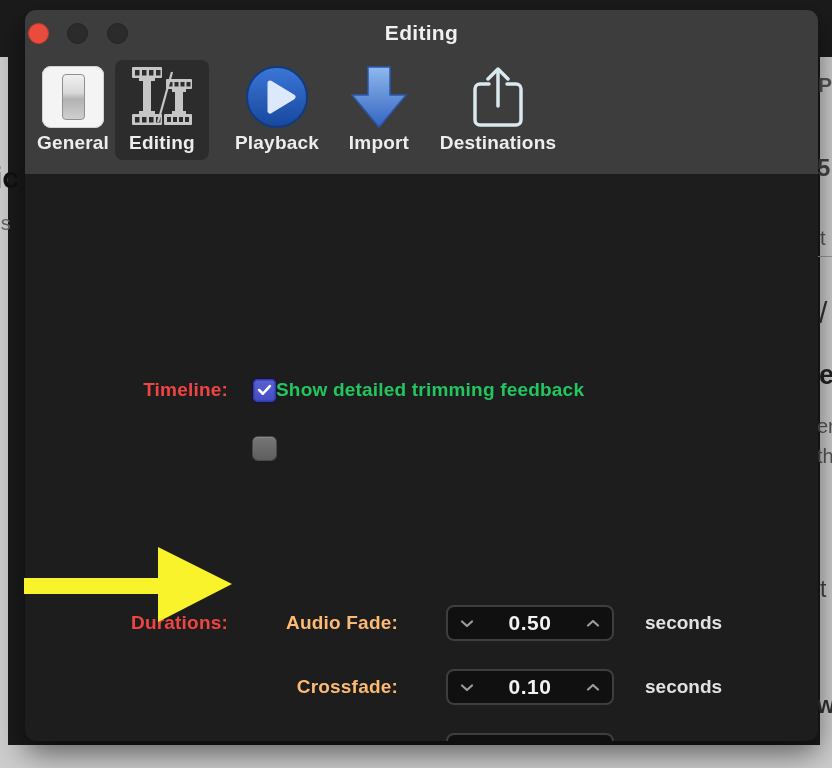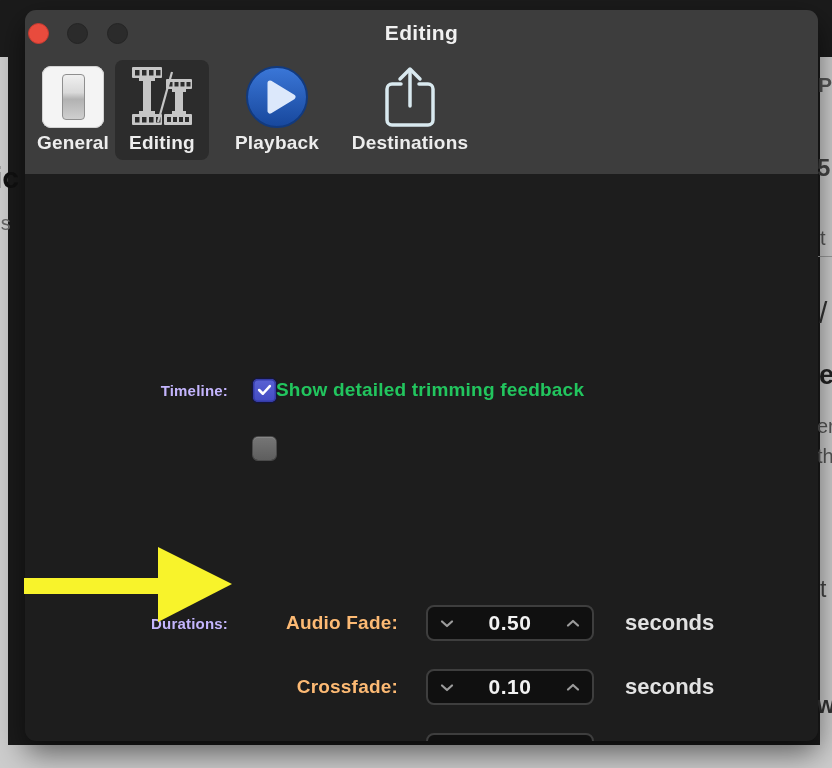--- a/index.html
+++ b/index.html
@@ -49,36 +49,36 @@
 
   .gen-box { width:62px; height:62px; background:#f4f4f4; border-radius:9px;
              display:flex; align-items:center; justify-content:center;
              box-shadow:inset 0 0 0 1px #d2d2d2; }
   .gen-switch { width:23px; height:46px; border-radius:4px; border:1.5px solid #8f8f8f;
              background:linear-gradient(180deg,#f0f0f0 0%,#d9d9d9 40%,#b2b2b2 55%,#cfcfcf 100%); }
 
   
   .content { position:absolute; left:0; top:164px; right:0; bottom:0; }
   .row { position:absolute; left:0; right:0; display:flex; align-items:center; }
-  .c1 { width:203px; text-align:right; color:#c4b5fd; font-size:15px; font-weight:600; letter-spacing:.2px; }
+  .c1 { width:203px; text-align:right; color:#ef4444; font-size:19px; font-weight:600; letter-spacing:.2px; }
   .c2 { width:170px; text-align:right; color:#fdba74; font-size:19px; font-weight:600; letter-spacing:.2px; }
   .opt-label { color:#22c55e; font-size:19px; font-weight:600; letter-spacing:.2px; }
 
   .checkbox { width:23px; height:23px; border-radius:5px; margin-left:25px; flex:0 0 auto;
               display:flex; align-items:center; justify-content:center; }
   .cb-on  { background:linear-gradient(180deg,#5a63d4 0%,#434bc2 100%);
             box-shadow:inset 0 0 0 1.5px #353ca8, 0 0 0 1.5px #15163a; }
   .cb-off { background:linear-gradient(180deg,#767676 0%,#5e5e5e 100%);
             box-shadow:inset 0 1px 0 #868686, 0 0 0 1px #4a4a4a; }
 
-  .stepper { margin-left:28px; width:168px; height:36px; background:#101010;
+  .stepper { margin-left:48px; width:168px; height:36px; background:#101010;
              border:2px solid #3e3e3e; border-radius:8px;
              display:flex; align-items:center; justify-content:space-between; padding:0 12px; }
   .step-val { color:#f2f2f2; font-size:21px; font-weight:700; letter-spacing:.5px; }
-  .seconds  { margin-left:31px; color:#e2e2e2; font-size:22px; font-weight:600; }
+  .seconds  { margin-left:31px; color:#e2e2e2; font-size:19px; font-weight:600; }
 
   .r-tl1 { top:204px; height:24px; }
   .r-tl2 { top:262px; height:24px; }
   .r-au  { top:350px; height:24px; }
   .r-d1  { top:431px; height:36px; }
   .r-d2  { top:495px; height:36px; }
   .r-d3  { top:559px; height:36px; }
 
   
   .arrow-shaft { position:absolute; left:24px; top:578px; width:136px; height:16px; background:#f8f32b; z-index:20; }
@@ -174,20 +174,34 @@
                 <stop offset="1" stop-color="#17479c"></stop>
             </linearGradient>
           </defs>
           <circle cx="32" cy="32" r="30" fill="url(#pg)" stroke="#123a7e" stroke-width="2"></circle>
           <path d="M25 18 L48 32 L25 46 Z" fill="#dce8fb" stroke="#dce8fb" stroke-width="5" stroke-linejoin="round"></path>
         </svg>
       </div>
       <div class="tb-label">Playback</div>
     </div>
 
+    <div class="tb-item tb-import">
+      <div class="ic">
+        <svg width="64" height="64" viewBox="0 0 64 64">
+          <defs>
+            <linearGradient id="ig" x1="0" y1="0" x2="0" y2="1">
+              <stop offset="0" stop-color="#8fb8ec"></stop>
+                <stop offset="1" stop-color="#3465c2"></stop>
+            </linearGradient>
+          </defs>
+          <path d="M21 2 H43 V30 H59 L32 62 L5 30 H21 Z" fill="url(#ig)" stroke="#2b57ad" stroke-width="1.5"></path>
+        </svg>
+      </div>
+      <div class="tb-label">Import</div>
+    </div>
 
     <div class="tb-item tb-destinations">
       <div class="ic">
         <svg width="64" height="66" viewBox="0 0 64 66">
           <g fill="none" stroke="#d9e9ef" stroke-width="3.5" stroke-linecap="round" stroke-linejoin="round">
             <path d="M23 20 H14 a5 5 0 0 0 -5 5 V56 a5 5 0 0 0 5 5 H50 a5 5 0 0 0 5 -5 V25 a5 5 0 0 0 -5 -5 H41"></path>
             <line x1="32" y1="42" x2="32" y2="6"></line>
             <path d="M22 15 L32 5 L42 15"></path>
           </g>
         </svg>

